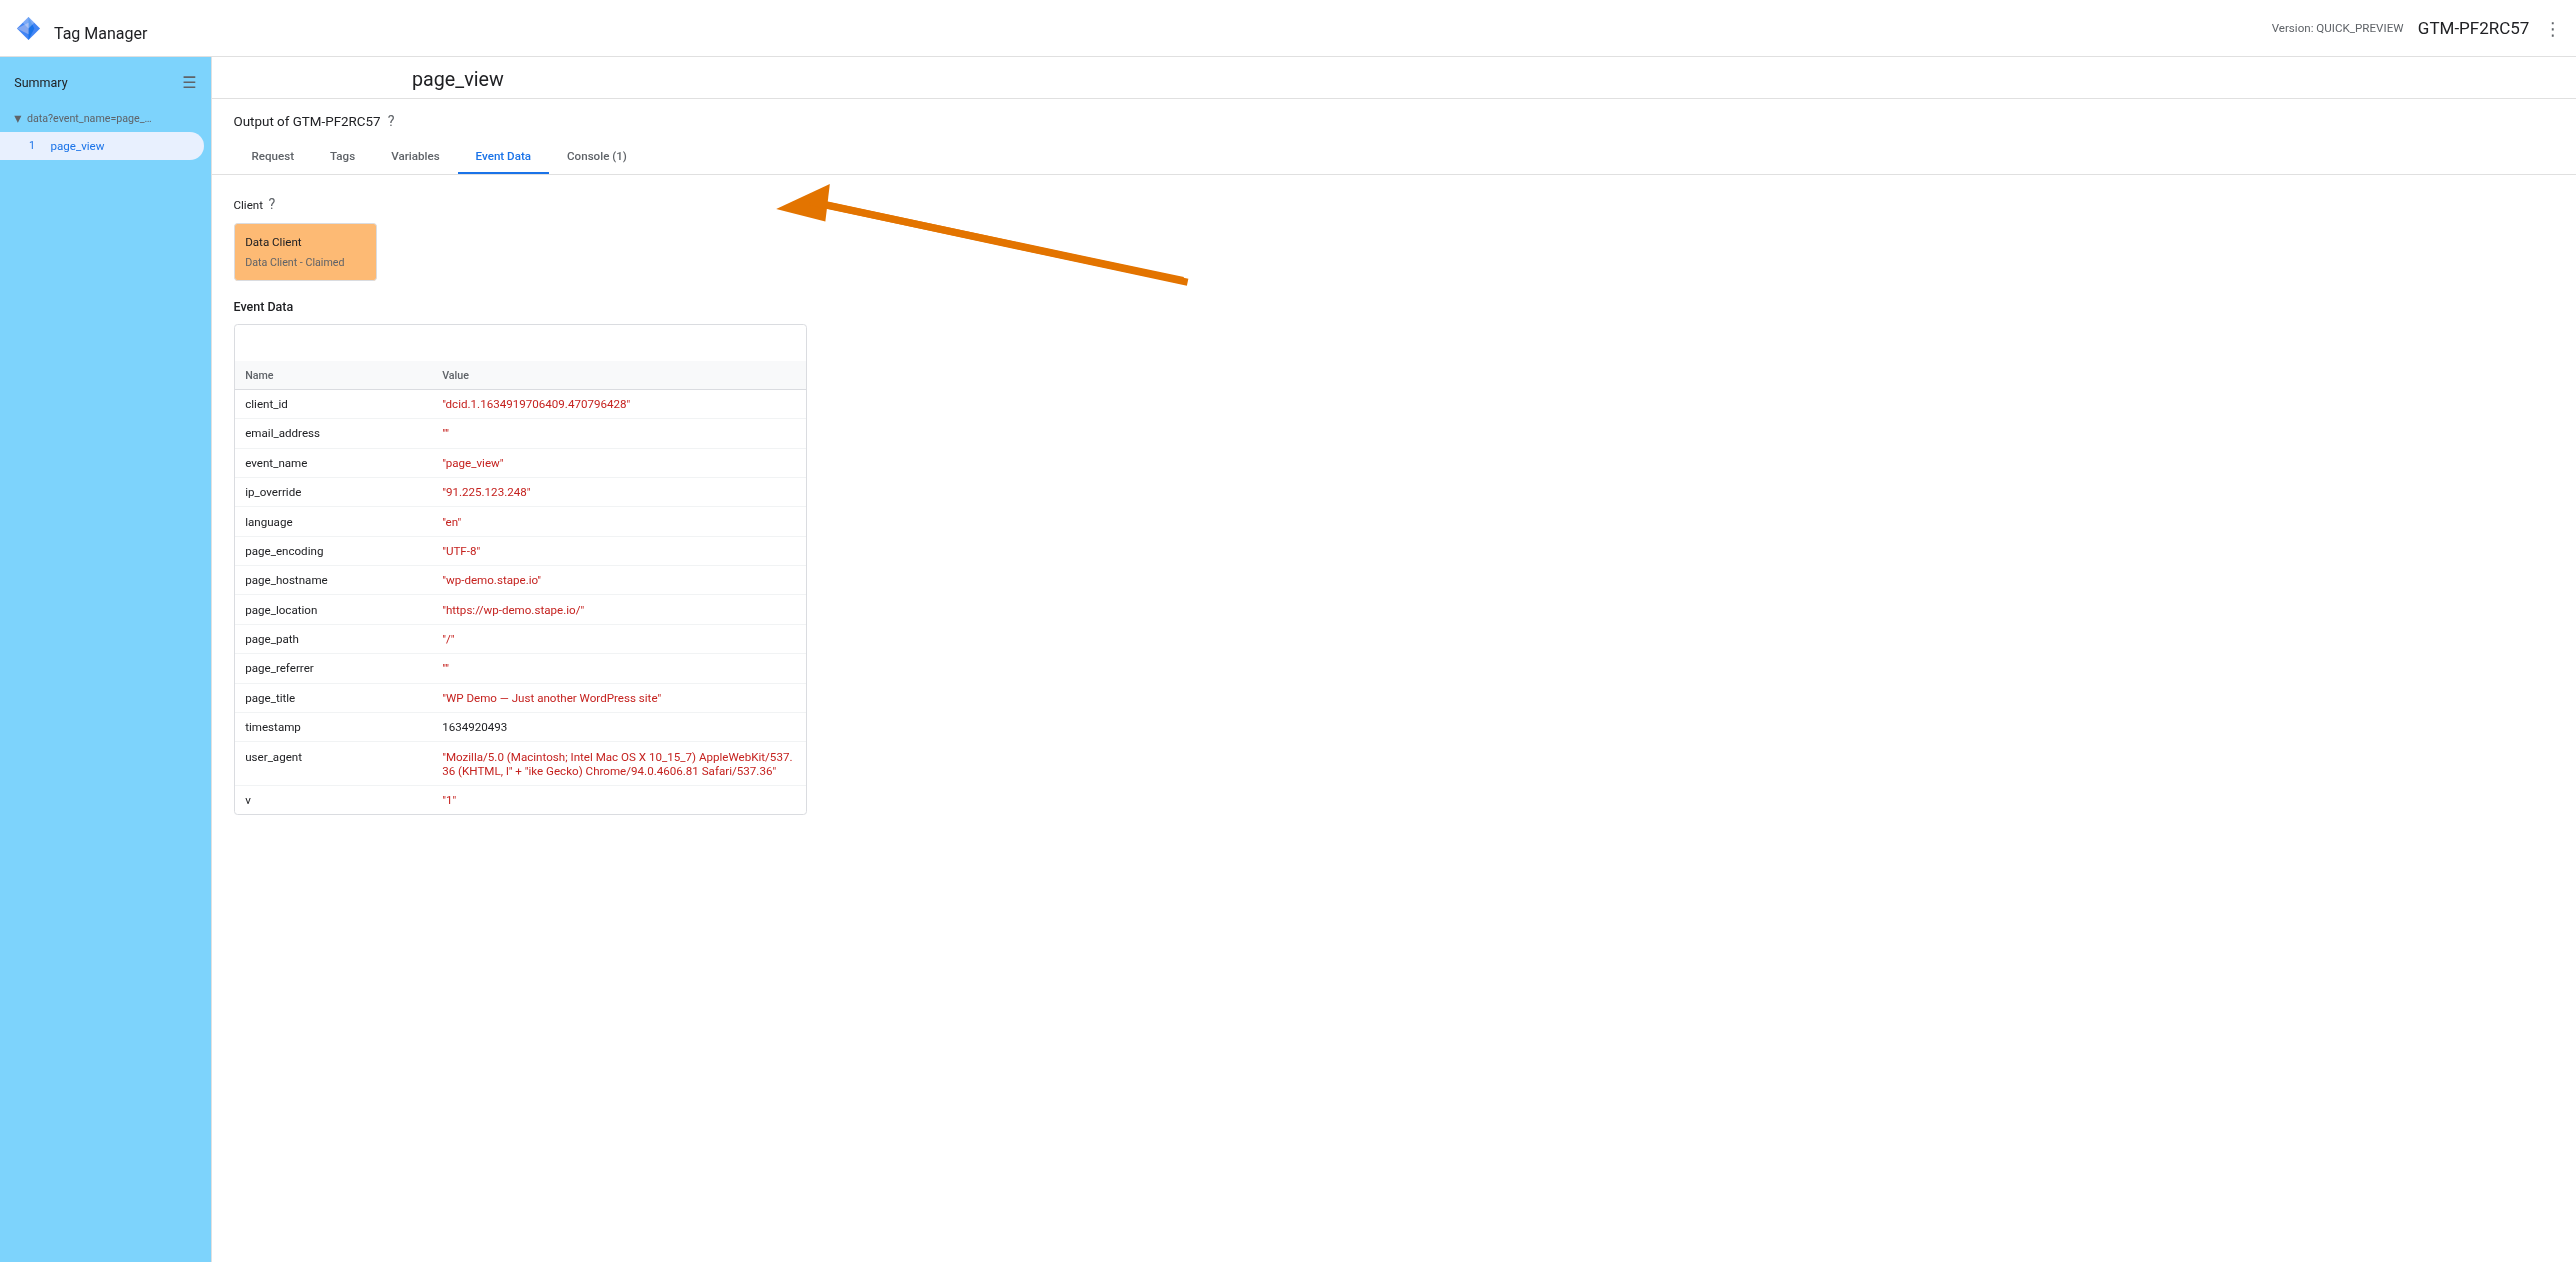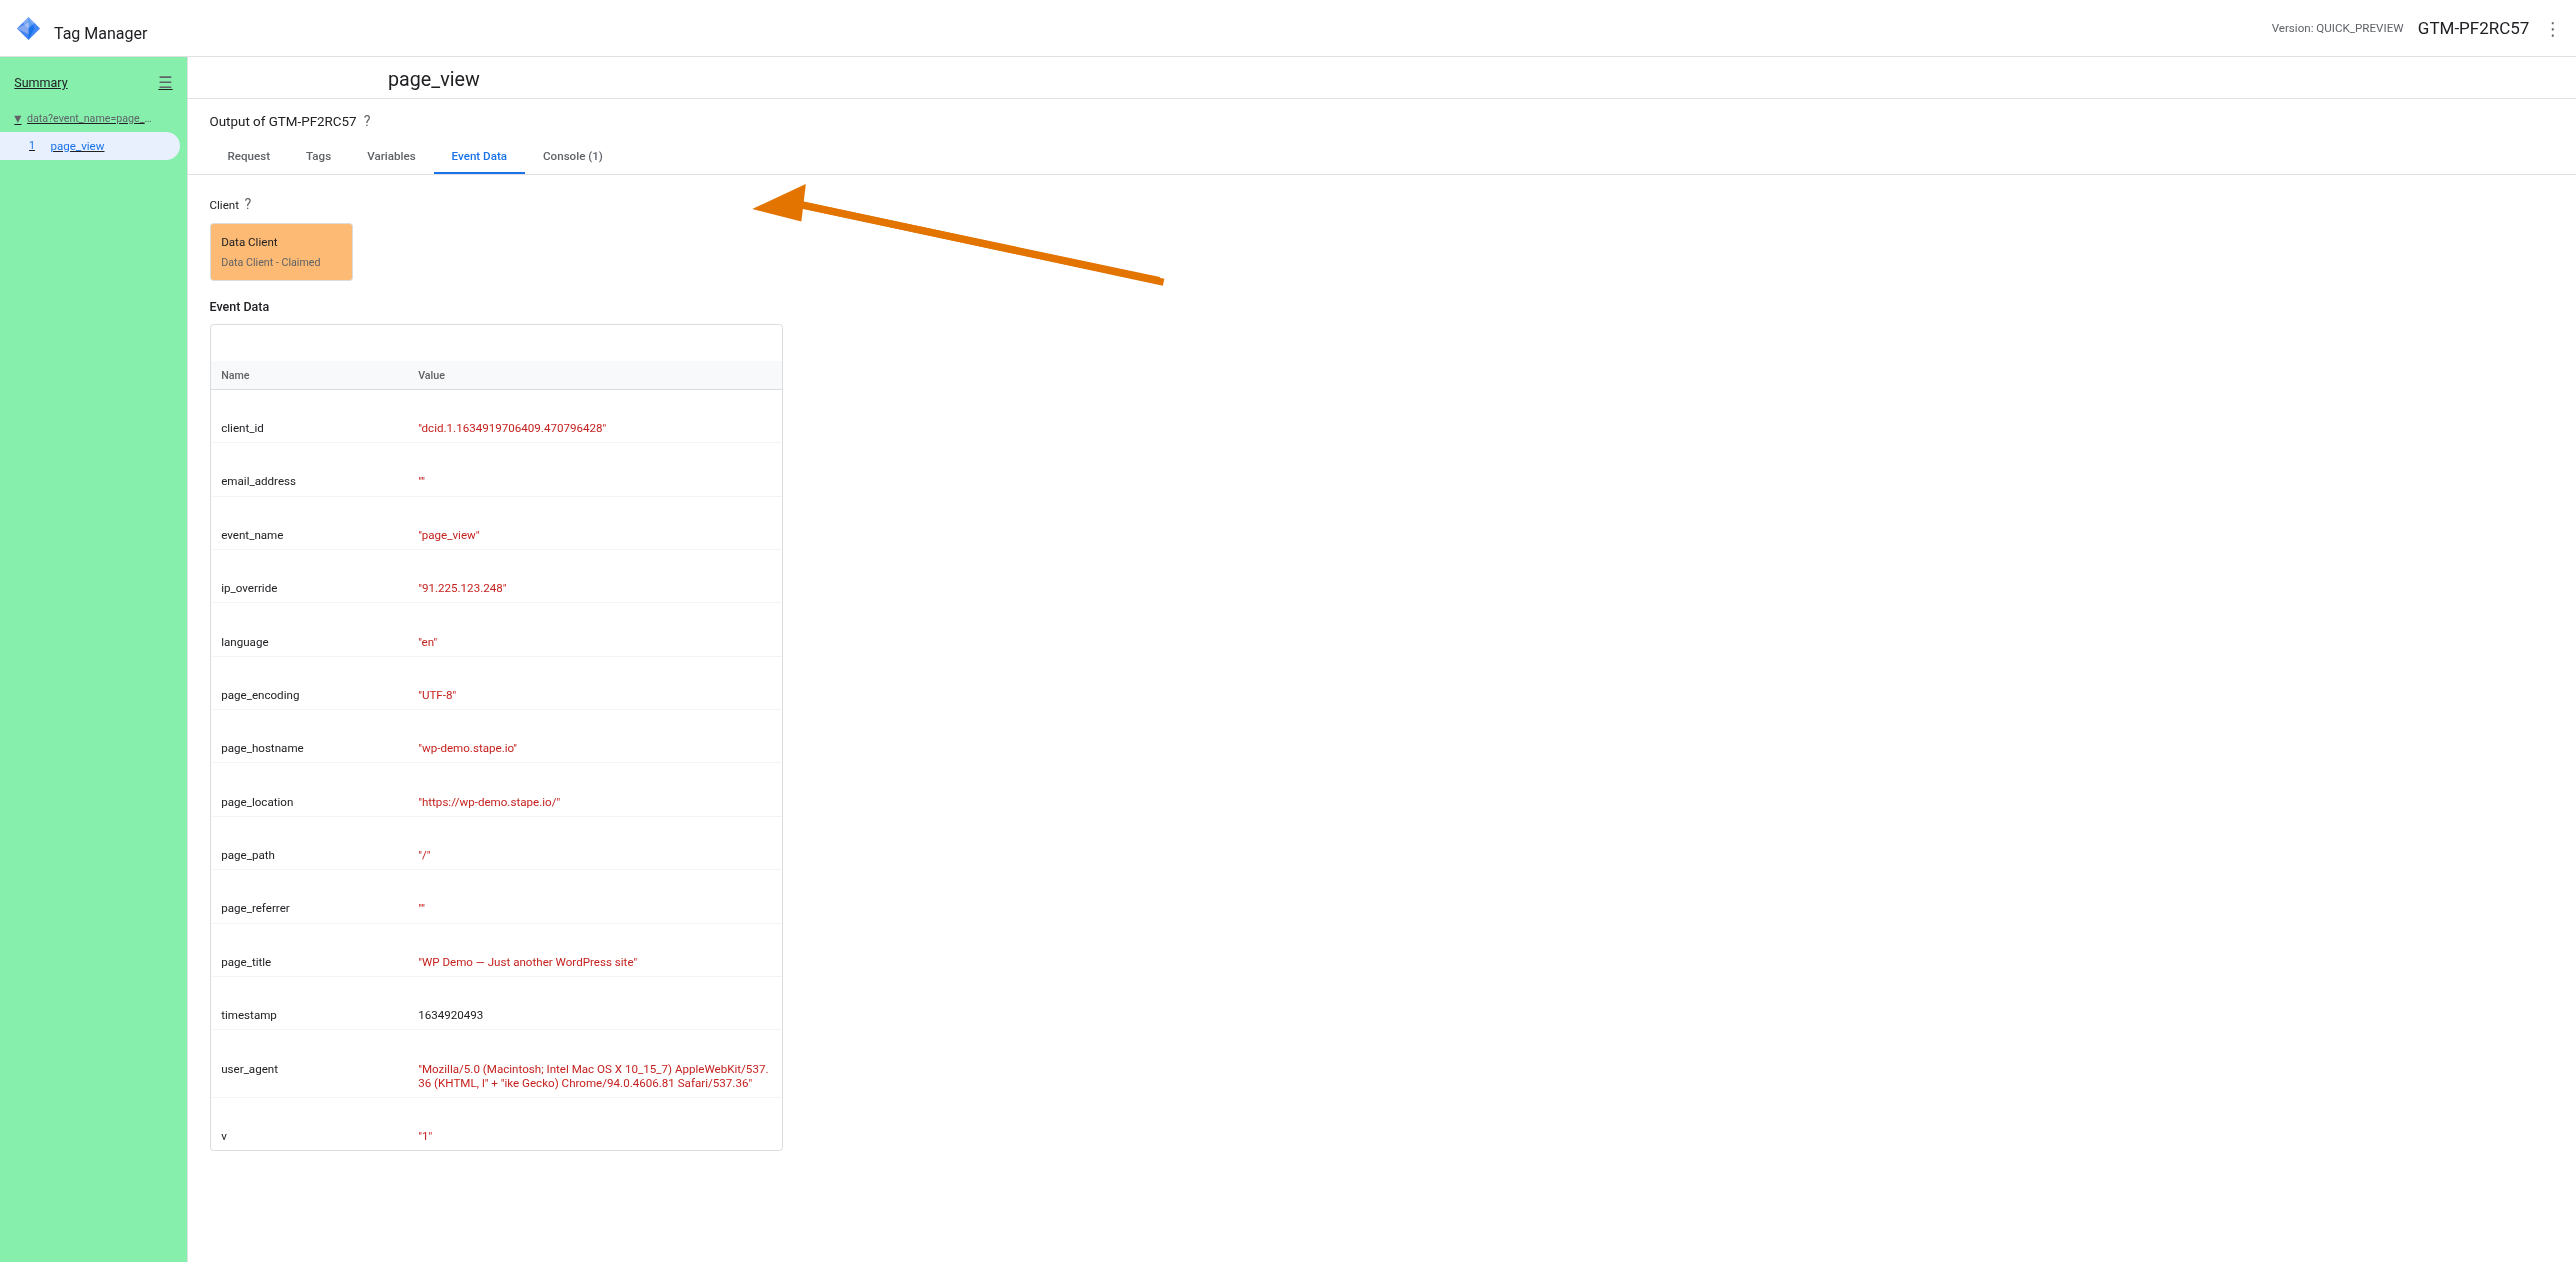--- a/index.html
+++ b/index.html
@@ -24,22 +24,22 @@
       padding: 10.7px 21.5px 0 200px; background: #fff;
       border-bottom: 0.9px solid #e0e0e0; flex-shrink: 0;
     }
     .page-title-text { font-size: 19.7px; font-weight: 400; color: #202124; padding-bottom: 7.2px; }
 
     
     .main-layout { display: flex; flex: 1; overflow: hidden; }
 
     
     .sidebar {
-      width: 188px; background: #86efac; border-right: 0.9px solid #e0e0e0;
-      flex-shrink: 0; padding-top: 7.2px; overflow-y: auto; text-decoration: underline;
+      width: 212px; background: #7dd3fc; border-right: 0.9px solid #e0e0e0;
+      flex-shrink: 0; padding-top: 7.2px; overflow-y: auto;
     }
     .sidebar-summary {
       display: flex; align-items: center; justify-content: space-between;
       padding: 9px 14.3px; font-size: 12.5px; color: #202124; cursor: pointer;
     }
     .sidebar-summary-label { font-size: 12.5px; }
     .sidebar-list-icon { color: #5f6368; font-size: 16px; }
     .sidebar-event-group { margin-top: 3.6px; }
     .sidebar-event-header {
       display: flex; align-items: center; gap: 5.4px;
@@ -103,21 +103,20 @@
     }
     .data-table-header {
       display: grid; grid-template-columns: 197px 1fr;
       background: #f8f9fa; border-bottom: 0.9px solid #dadce0;
       padding: 7.2px 10.7px; font-size: 10.7px; color: #5f6368; font-weight: 500; margin-top: 36px;
     }
     .data-row {
       display: grid; grid-template-columns: 197px 1fr;
       border-bottom: 0.9px solid #f1f3f4; padding: 7.2px 10.7px;
       align-items: start;
-      margin-top: 24px;
     }
     .data-row:last-child { border-bottom: none; }
     .data-key { color: #202124; font-size: 11.6px; }
     .data-value { color: #c5221f; font-size: 11.6px; word-break: break-all; }
     .data-value.plain { color: #202124; }
 
     
     .content-wrapper { position: relative; flex: 1; overflow: hidden; display: flex; flex-direction: column; }
   </style>
 </head>

